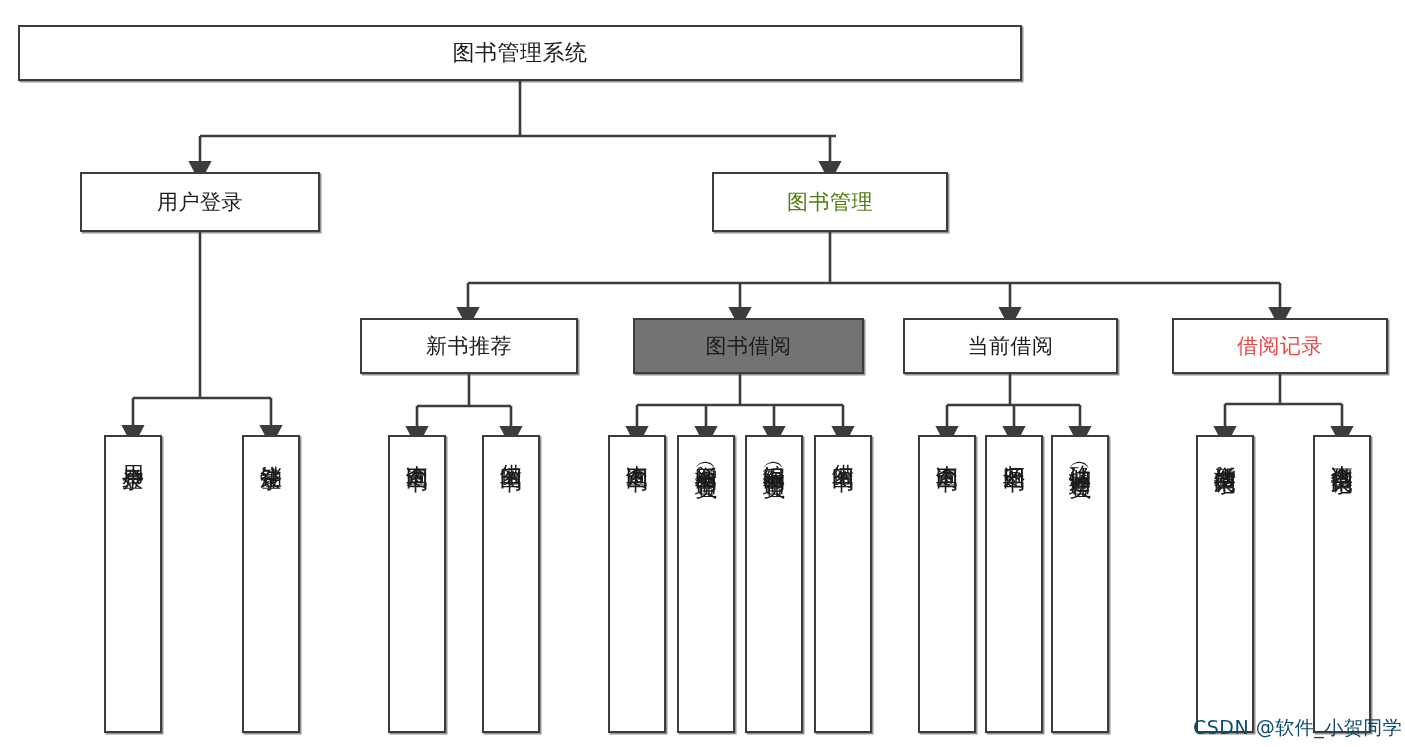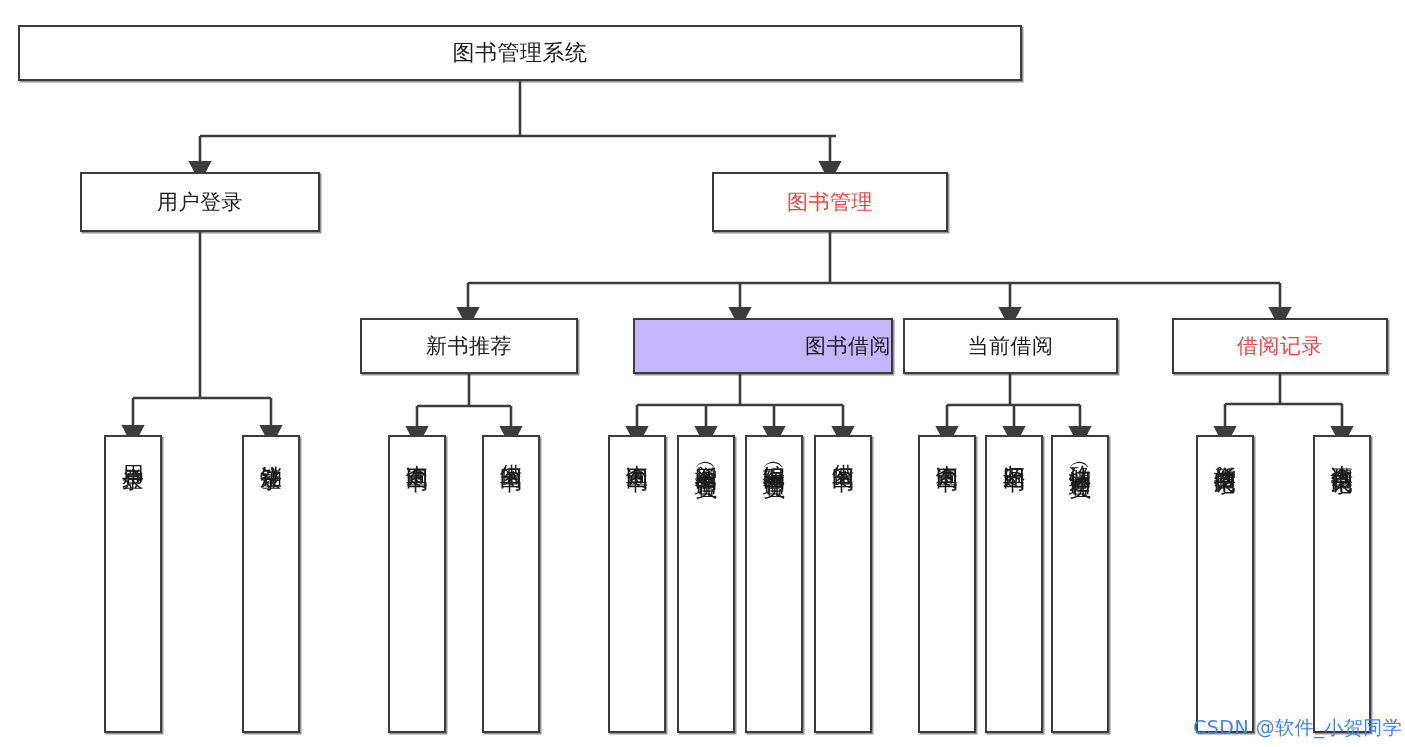--- a/index.html
+++ b/index.html
@@ -124,27 +124,27 @@
   </svg>
 
   <div class="node root" style="left: 18px; top: 25px; width: 1004px; height: 56px; border-color: rgb(60, 60, 60); background: rgb(255, 255, 255);">
     <span class="label" style="color: rgb(27, 27, 27);">图书管理系统</span>
   </div>
 
   <div class="node" style="left: 80px; top: 172px; width: 240px; height: 60px; border-color: rgb(60, 60, 60); background: rgb(255, 255, 255);">
     <span class="label" style="color: rgb(27, 27, 27);">用户登录</span>
   </div>
   <div class="node" style="left: 712px; top: 172px; width: 236px; height: 60px; border-color: rgb(60, 60, 60); background: rgb(255, 255, 255);">
-    <span class="label" style="color: #ef4444;">图书管理</span>
+    <span class="label" style="color: #4d7c0f;">图书管理</span>
   </div>
 
   <div class="node" style="left: 360px; top: 318px; width: 218px; height: 56px; border-color: rgb(60, 60, 60); background: rgb(255, 255, 255);">
     <span class="label" style="color: rgb(27, 27, 27);">新书推荐</span>
   </div>
-  <div class="node" style="left: 633px; top: 318px; width: 260px; height: 56px; border-color: rgb(60, 60, 60); background: #c4b5fd; justify-content: flex-end;">
+  <div class="node" style="left: 633px; top: 318px; width: 231px; height: 56px; border-color: rgb(60, 60, 60); background: #737373;">
     <span class="label" style="color: rgb(27, 27, 27);">图书借阅</span>
   </div>
   <div class="node" style="left: 903px; top: 318px; width: 215px; height: 56px; border-color: rgb(60, 60, 60); background: rgb(255, 255, 255);">
     <span class="label" style="color: rgb(27, 27, 27);">当前借阅</span>
   </div>
   <div class="node" style="left: 1172px; top: 318px; width: 216px; height: 56px; border-color: rgb(60, 60, 60); background: rgb(255, 255, 255);">
     <span class="label" style="color: #ef4444;">借阅记录</span>
   </div>
 
   <div class="node vert" style="left: 104px; top: 435px; width: 58px; height: 298px; border-color: rgb(60, 60, 60); background: rgb(255, 255, 255);">
@@ -180,15 +180,15 @@
   <div class="node vert" style="left: 1051px; top: 435px; width: 58px; height: 298px; border-color: rgb(60, 60, 60); background: rgb(255, 255, 255);">
     <span class="label" style="color: rgb(27, 27, 27);">确认归还（管理员）</span>
   </div>
   <div class="node vert" style="left: 1196px; top: 435px; width: 58px; height: 298px; border-color: rgb(60, 60, 60); background: rgb(255, 255, 255);">
     <span class="label" style="color: rgb(27, 27, 27);">新增借阅记录</span>
   </div>
   <div class="node vert" style="left: 1313px; top: 435px; width: 58px; height: 298px; border-color: rgb(60, 60, 60); background: rgb(255, 255, 255);">
     <span class="label" style="color: rgb(27, 27, 27);">查询借阅记录</span>
   </div>
 
-  <div class="watermark" style="left: 1193px; top: 715px; color: #3b82f6;">CSDN @软件_小贺同学</div>
+  <div class="watermark" style="left: 1193px; top: 715px; color: #0c4a6e;">CSDN @软件_小贺同学</div>
 
 </div>
 
 </body></html>

